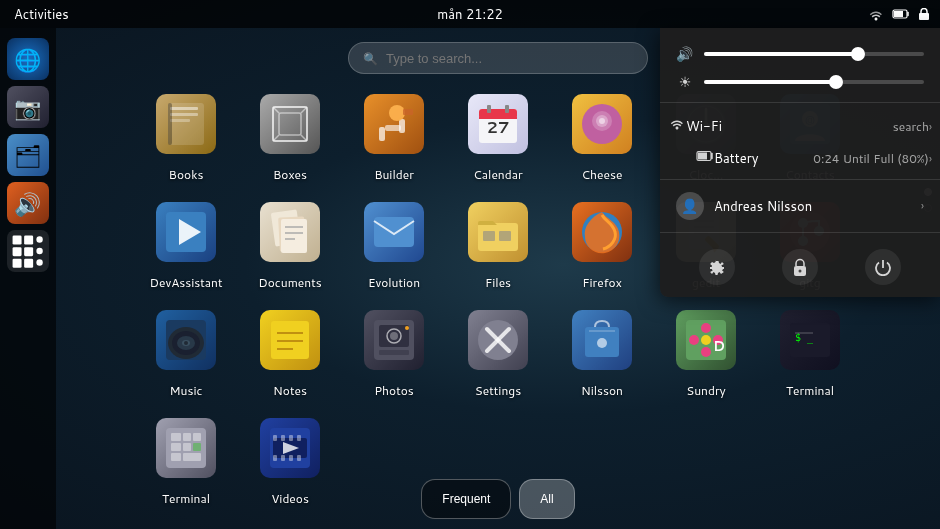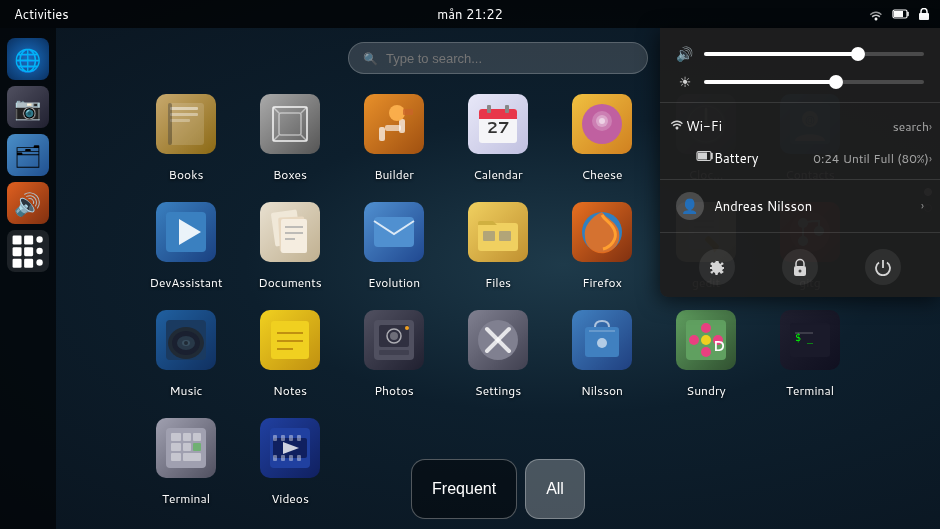--- a/index.html
+++ b/index.html
@@ -171,26 +171,26 @@
     .bottom-tabs {
       position: absolute;
       bottom: 10px;
       left: 0;
       right: 0;
       display: flex;
       justify-content: center;
       gap: 8px;
     }
     .tab-btn {
-      padding: 20px 20px;
+      padding: 12px 20px;
       border-radius: 14px;
       border: 1px solid rgba(255,255,255,0.3);
       background: rgba(0,0,0,0.4);
       color: #fff;
-      font-size: 16px;
+      font-size: 12px;
       cursor: pointer;
     }
     .tab-btn.active {
       background: rgba(255,255,255,0.25);
     }
 
     
     .system-panel {
       position: absolute;
       top: 28px;

